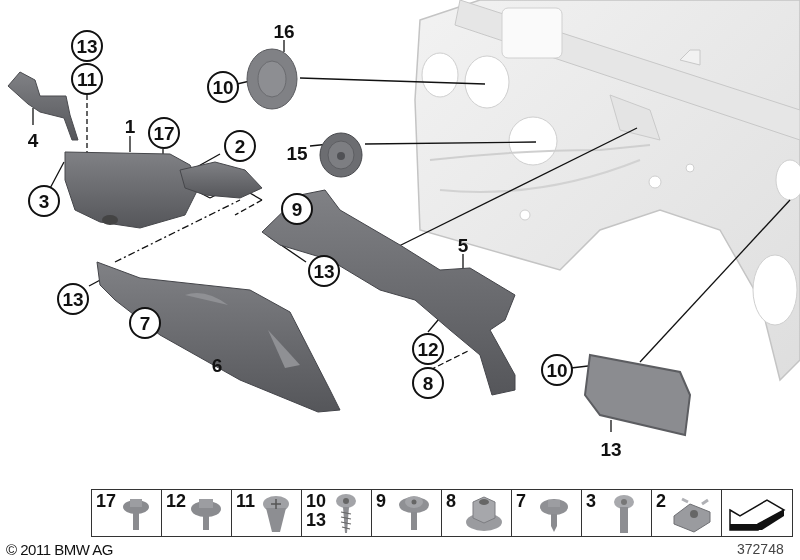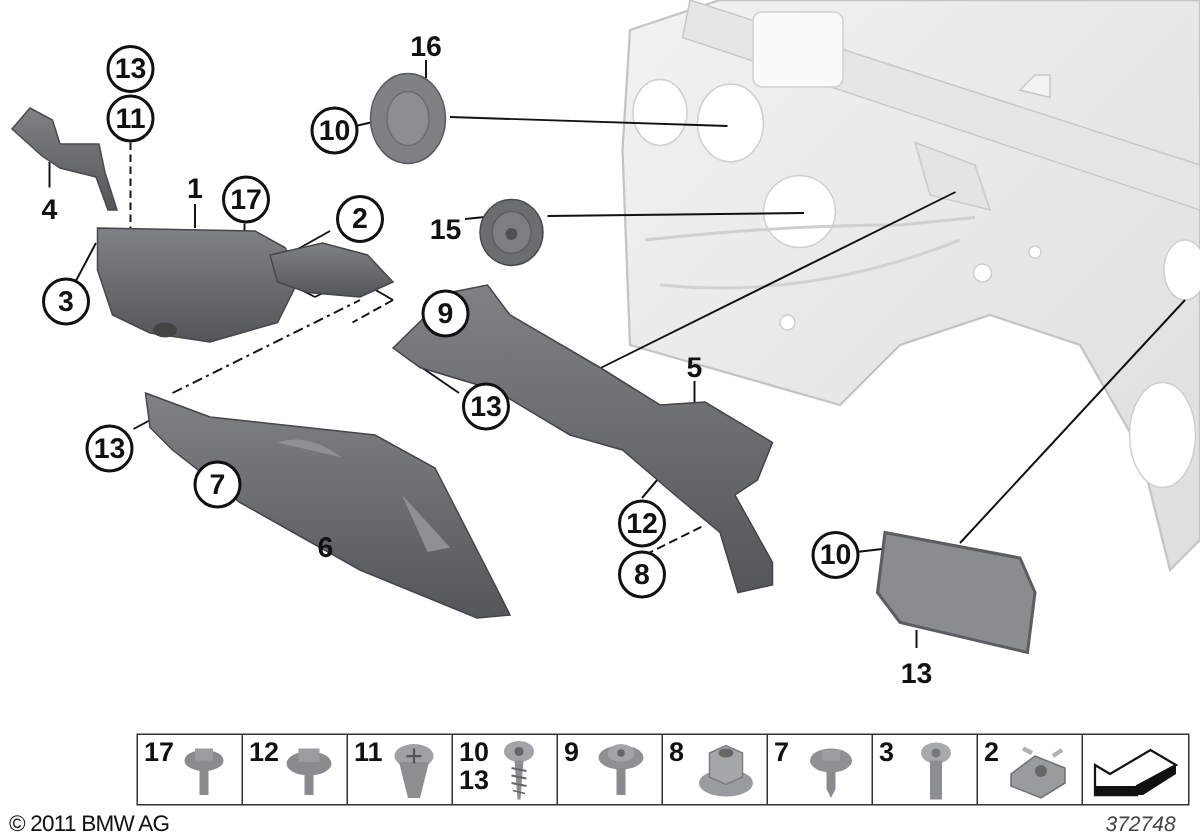--- a/index.html
+++ b/index.html
@@ -16,21 +16,21 @@
   #parts-table { position: absolute; left: 91px; top: 489px; height: 48px; display: flex;
                  border: 1px solid #333; box-sizing: border-box; }
   .cell { width: 70px; height: 46px; border-right: 1px solid #333; position: relative; box-sizing: border-box; }
   .cell:last-child { border-right: none; }
   .cell-label { position: absolute; left: 4px; top: 2px; font-weight: bold; font-size: 18px;
                 line-height: 19px; color: #111; white-space: pre-line; }
   .cell svg { position: absolute; left: 0; top: 0; }
 
   #copyright { position: absolute; left: 6px; top: 541px; font-size: 15px; color: #111;
                letter-spacing: -0.5px; }
-  #image-number { position: absolute; left: 737px; top: 541px; font-size: 14px; color: #444; font-style: italic; }
+  #image-number { position: absolute; left: 737px; top: 541px; font-size: 14px; color: #444; }
 </style>
 </head>
 <body>
 
 <div id="diagram">
   <svg width="800" height="480" viewBox="0 0 800 480">
     <defs>
       <linearGradient id="gDark" x1="0" y1="0" x2="0" y2="1">
         <stop offset="0" stop-color="#808185"></stop>
           <stop offset="1" stop-color="#55565a"></stop>

